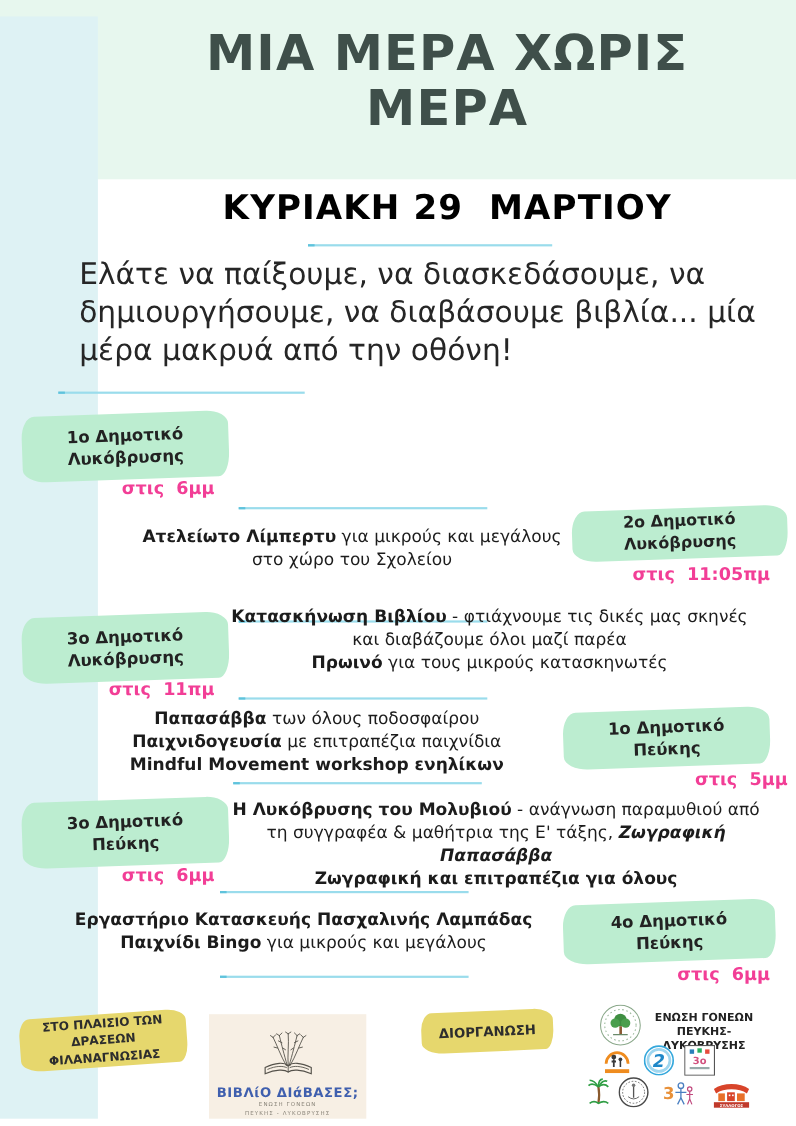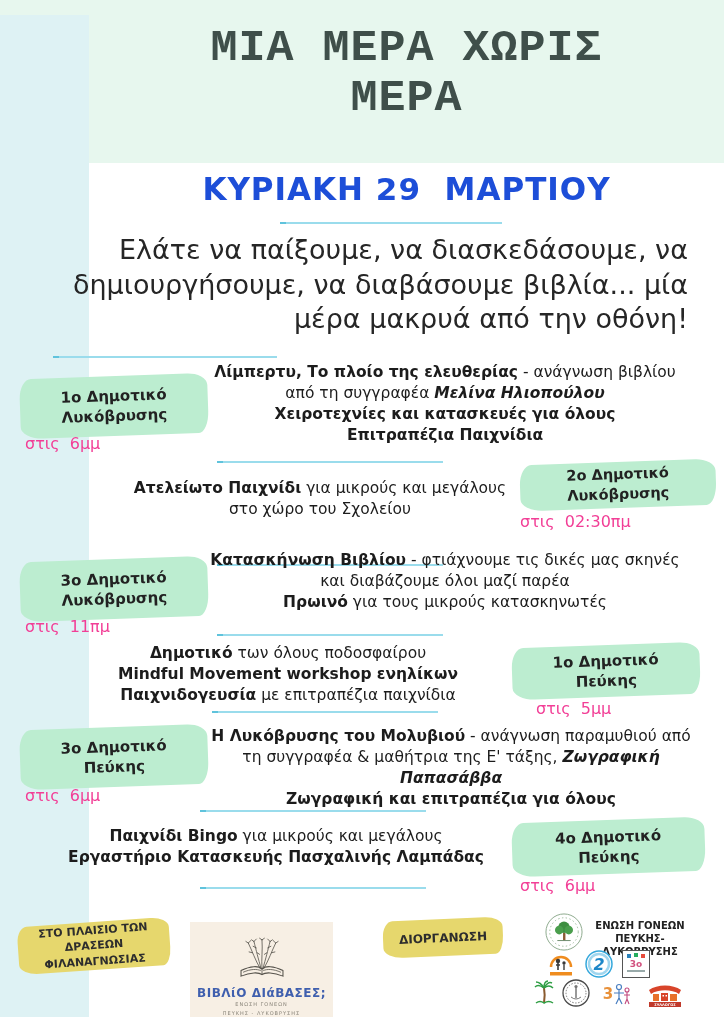--- a/index.html
+++ b/index.html
@@ -15,24 +15,24 @@
   }
   html,body{margin:0;padding:0;background:#fff;}
   .page{position:relative;width:724px;height:1024px;margin:0 auto;background:#fff;
         font-family:"DejaVu Sans",sans-serif;overflow:hidden;}
   .abs{position:absolute;}
 
   .header-band{left:0;top:0;width:724px;height:163px;background:var(--header-bg);}
   .side-strip{left:0;top:15px;width:89px;height:1002px;background:var(--side-strip);}
 
   .poster-title{left:89px;top:24px;width:635px;text-align:center;font-weight:bold;
-    color:var(--title-text);font-size:45px;line-height:1.1;letter-spacing:1px;font-family:Liberation Mono, monospace;}
+    color:var(--title-text);font-size:45px;line-height:1.1;letter-spacing:1px;}
   .event-date{left:89px;top:171px;width:635px;text-align:center;font-size:31px;
-    font-weight:bold;color:#1d4ed8;letter-spacing:1px;white-space:pre;}
-  .intro{left:72px;top:233px;width:616px;text-align:right;font-size:27px;
+    font-weight:bold;color:#000000;letter-spacing:1px;white-space:pre;}
+  .intro{left:72px;top:233px;width:616px;text-align:left;font-size:27px;
     line-height:1.28;color:#262626;}
 
   .divider{position:absolute;height:2px;background:var(--divider-cyan);}
   .divider::before{content:"";position:absolute;left:0;top:0;width:6px;height:2px;background:#5fc3dc;}
   #d1{left:280px;top:222px;width:222px}
   #d2{left:53px;top:356px;width:224px}
   #d3{left:217px;top:461px;width:226px}
   #d4{left:217px;top:564px;width:226px}
   #d5{left:217px;top:634px;width:226px}
   #d6{left:212px;top:711px;width:226px}
@@ -43,22 +43,22 @@
     border-radius:12px 20px 10px 22px/20px 12px 22px 12px;
     display:flex;flex-direction:column;justify-content:center;text-align:center;
     font-weight:bold;font-size:15px;line-height:1.35;color:#222;}
   #b1{left:20px;top:376px;width:188px;height:60px}
   #b2{left:520px;top:462px;width:196px;height:46px;font-size:14.5px}
   #b3{left:20px;top:559px;width:188px;height:60px}
   #b4{left:512px;top:645px;width:188px;height:52px}
   #b5{left:20px;top:727px;width:188px;height:60px}
   #b6{left:512px;top:820px;width:193px;height:54px}
 
-  .time{position:absolute;color:var(--time-pink);font-weight:normal;font-size:16px;
-    text-align:left;white-space:pre;}
+  .time{position:absolute;color:var(--time-pink);font-weight:bold;font-size:16px;
+    text-align:right;white-space:pre;}
   #tm1{left:25px;top:434px;width:170px}
   #tm2{left:520px;top:512px;width:180px}
   #tm3{left:25px;top:617px;width:170px}
   #tm4{left:536px;top:699px;width:180px}
   #tm5{left:25px;top:786px;width:170px}
   #tm6{left:520px;top:876px;width:180px}
 
   .etext{position:absolute;text-align:center;font-size:15.5px;line-height:1.36;color:#1c1c1c;}
   .etext .row{display:block;}
   .seg-b{font-weight:bold;}
@@ -105,55 +105,50 @@
 
   <div class="abs intro">Ελάτε να παίξουμε, να διασκεδάσουμε, να δημιουργήσουμε, να διαβάσουμε βιβλία... μία μέρα μακρυά από την οθόνη!</div>
 
   <div class="divider" id="d2"></div>
 
   <div class="brush" id="b1">
     <span>1ο Δημοτικό</span>
     <span>Λυκόβρυσης</span>
   </div>
   <div class="time" id="tm1">στις  6μμ</div>
-  <div class="etext" id="t1">
-      <div class="row"><span class="seg-b">Λίμπερτυ, Το πλοίο της ελευθερίας</span><span class="seg-n"> - ανάγνωση βιβλίου από τη συγγραφέα </span><span class="seg-bi">Μελίνα Ηλιοπούλου</span></div>
-      <div class="row"><span class="seg-b">Χειροτεχνίες και κατασκευές για όλους</span></div>
-      <div class="row"><span class="seg-b">Επιτραπέζια Παιχνίδια</span></div>
-    </div>
 
   <div class="divider" id="d3"></div>
 
   <div class="etext" id="t2">
-      <div class="row"><span class="seg-b">Ατελείωτο Παιχνίδι</span><span class="seg-n"> για μικρούς και μεγάλους στο χώρο του Σχολείου</span></div>
+      <div class="row"><span class="seg-b">Ατελείωτο Λίμπερτυ</span><span class="seg-n"> για μικρούς και μεγάλους στο χώρο του Σχολείου</span></div>
     </div>
   <div class="brush" id="b2">
     <span>2ο Δημοτικό</span>
     <span>Λυκόβρυσης</span>
   </div>
-  <div class="time" id="tm2">στις  02:30πμ</div>
+  <div class="time" id="tm2">στις  11:05πμ</div>
 
   <div class="divider" id="d4"></div>
 
   <div class="brush" id="b3">
     <span>3ο Δημοτικό</span>
     <span>Λυκόβρυσης</span>
   </div>
   <div class="time" id="tm3">στις  11πμ</div>
   <div class="etext" id="t3">
       <div class="row"><span class="seg-b">Κατασκήνωση Βιβλίου</span><span class="seg-n"> - φτιάχνουμε τις δικές μας σκηνές και διαβάζουμε όλοι μαζί παρέα</span></div>
       <div class="row"><span class="seg-b">Πρωινό</span><span class="seg-n"> για τους μικρούς κατασκηνωτές</span></div>
     </div>
 
   <div class="divider" id="d5"></div>
 
   <div class="etext" id="t4">
-      <div class="row"><span class="seg-b">Δημοτικό</span><span class="seg-n"> των όλους ποδοσφαίρου</span></div>
+      <div class="row"><span class="seg-b">Παπασάββα</span><span class="seg-n"> των όλους ποδοσφαίρου</span></div>
+      <div class="row"><span class="seg-b">Παιχνιδογευσία</span><span class="seg-n"> με επιτραπέζια παιχνίδια</span></div>
       <div class="row"><span class="seg-b">Mindful Movement workshop ενηλίκων</span></div>
-      <div class="row"><span class="seg-b">Παιχνιδογευσία</span><span class="seg-n"> με επιτραπέζια παιχνίδια</span></div>
     </div>
   <div class="brush" id="b4">
     <span>1ο Δημοτικό</span>
     <span>Πεύκης</span>
   </div>
   <div class="time" id="tm4">στις  5μμ</div>
 
   <div class="divider" id="d6"></div>
 
   <div class="brush" id="b5">
@@ -162,22 +157,22 @@
   </div>
   <div class="time" id="tm5">στις  6μμ</div>
   <div class="etext" id="t5">
       <div class="row"><span class="seg-b">Η Λυκόβρυσης του Μολυβιού</span><span class="seg-n"> - ανάγνωση παραμυθιού από τη συγγραφέα &amp; μαθήτρια της Ε' τάξης, </span><span class="seg-bi">Ζωγραφική Παπασάββα</span></div>
       <div class="row"><span class="seg-b">Ζωγραφική και επιτραπέζια για όλους</span></div>
     </div>
 
   <div class="divider" id="d7"></div>
 
   <div class="etext" id="t6">
+      <div class="row"><span class="seg-b">Εργαστήριο Κατασκευής Πασχαλινής Λαμπάδας</span></div>
       <div class="row"><span class="seg-b">Παιχνίδι Bingo</span><span class="seg-n"> για μικρούς και μεγάλους</span></div>
-      <div class="row"><span class="seg-b">Εργαστήριο Κατασκευής Πασχαλινής Λαμπάδας</span></div>
     </div>
   <div class="brush" id="b6">
     <span>4ο Δημοτικό</span>
     <span>Πεύκης</span>
   </div>
   <div class="time" id="tm6">στις  6μμ</div>
 
   <div class="divider" id="d8"></div>
 
   <div class="ylabel" id="yA">

